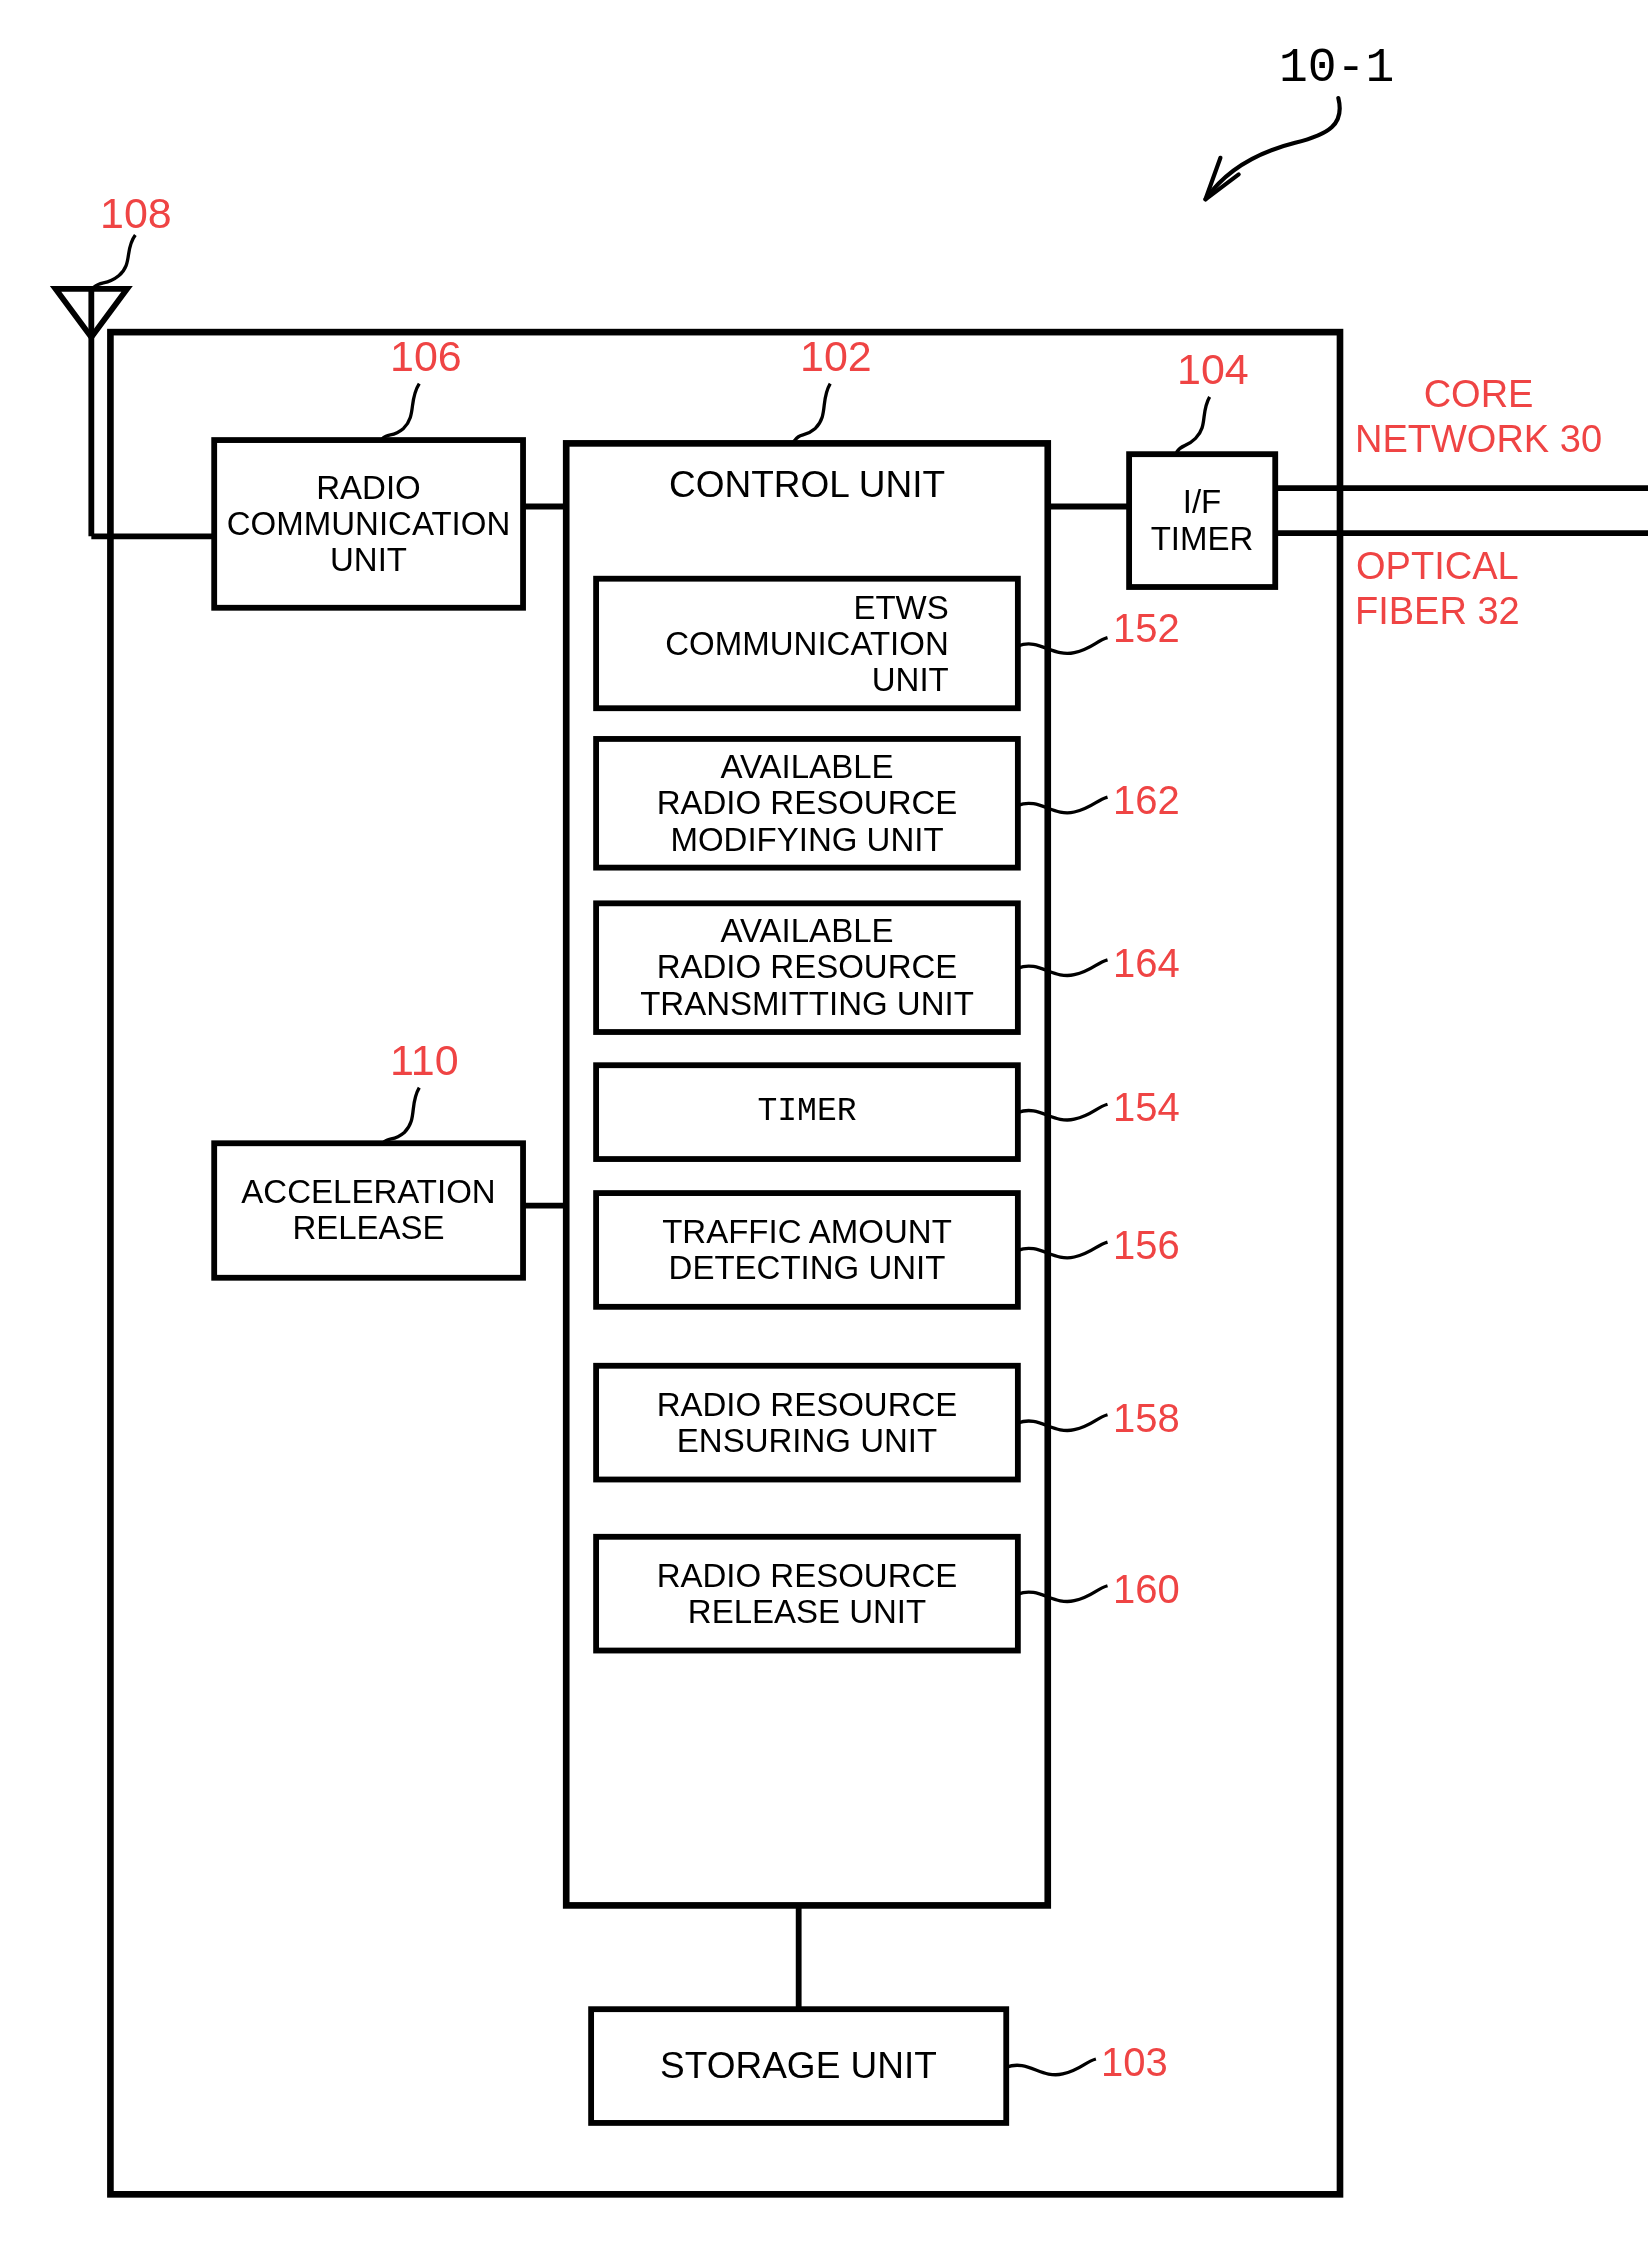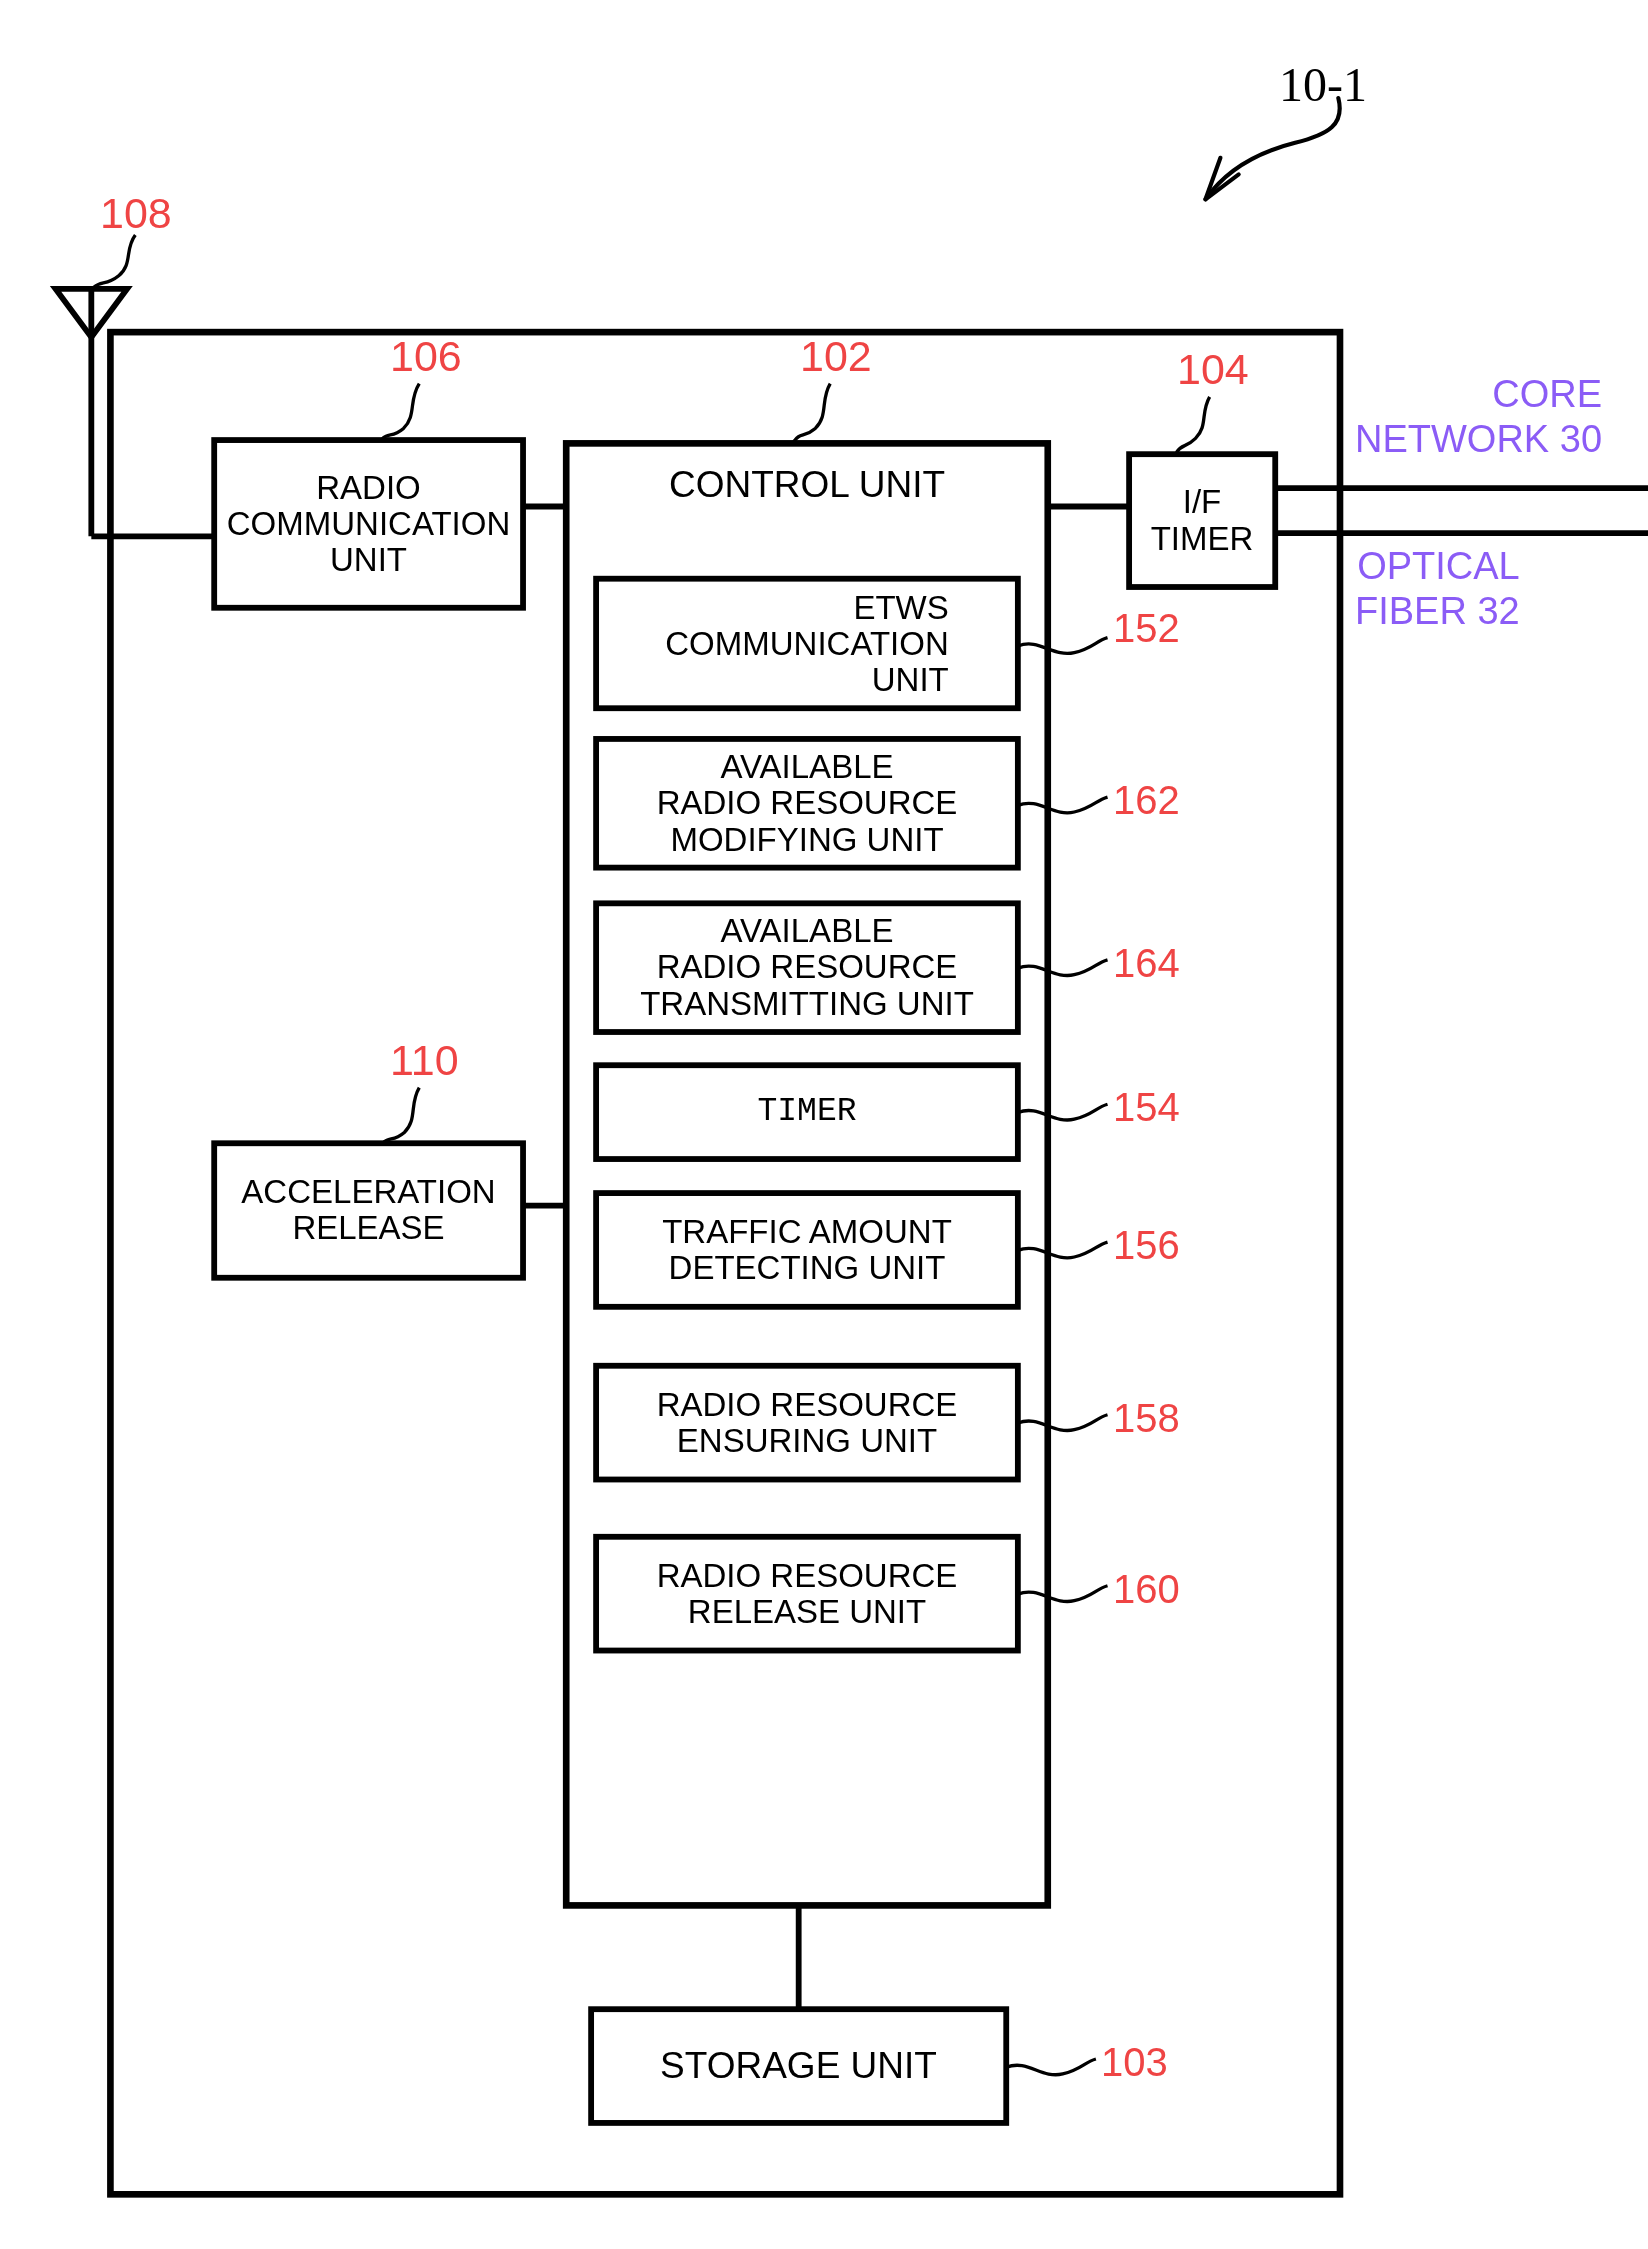--- a/index.html
+++ b/index.html
@@ -20,26 +20,25 @@
   }
   svg.layer {
     position: absolute;
     left: 0;
     top: 0;
     width: 1648px;
     height: 2250px;
   }
   .lbl {
     position: absolute;
-    font-family: Liberation Serif, serif;
+    font-family: Liberation Mono, monospace;
     color: #000;
     white-space: pre;
     line-height: 1.08;
     text-align: center;
-    margin-top: 16px;
   }
   .boxtext {
     position: absolute;
     display: flex;
     align-items: center;
     justify-content: center;
     text-align: center;
     font-family: "Liberation Sans", sans-serif;
     color: #000;
     line-height: 1.1;
@@ -49,24 +48,24 @@
     position: absolute;
     font-size: 38px;
     font-family: "Liberation Sans", sans-serif;
     color: #ef4444;
     white-space: pre;
   }
   .sidelabel {
     position: absolute;
     font-size: 38px;
     font-family: "Liberation Sans", sans-serif;
-    color: #8b5cf6;
+    color: #ef4444;
     white-space: pre-line;
     line-height: 1.18;
-    text-align: right;
+    text-align: center;
   }
 </style>
 </head>
 <body>
 
 <div id="canvas">
 
   <svg class="layer" viewBox="0 0 1985 2710" xmlns="http://www.w3.org/2000/svg">
 
     <g>

